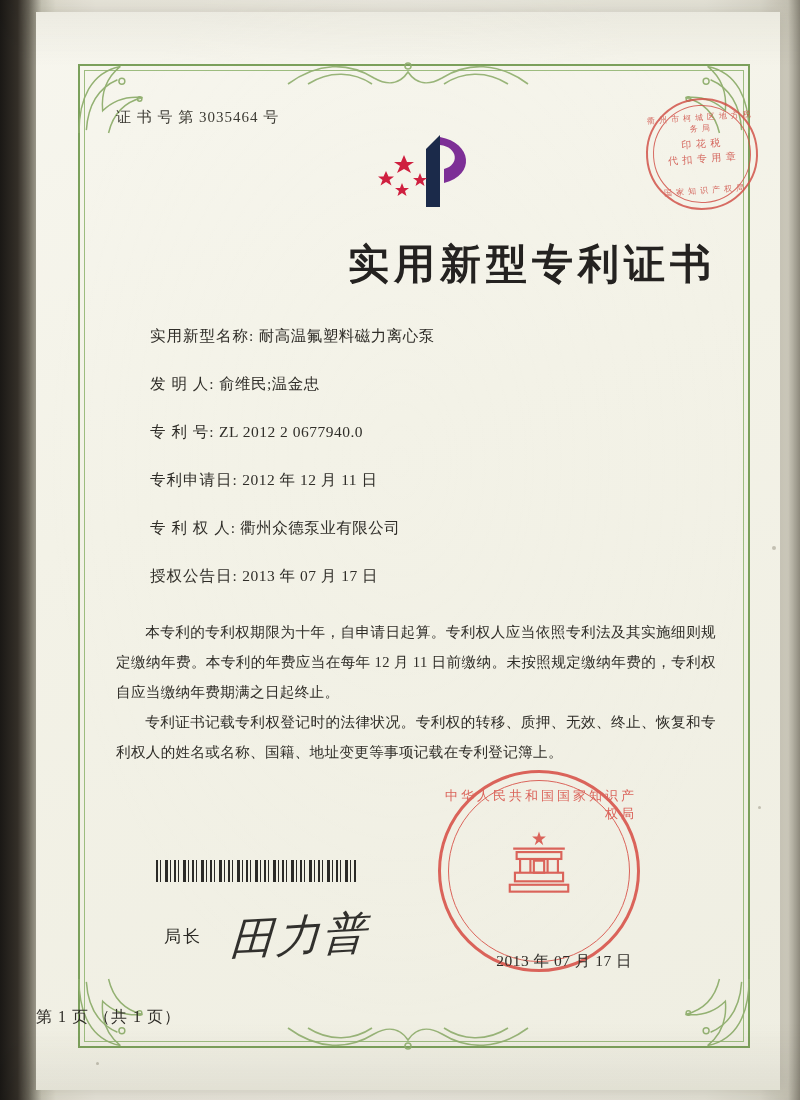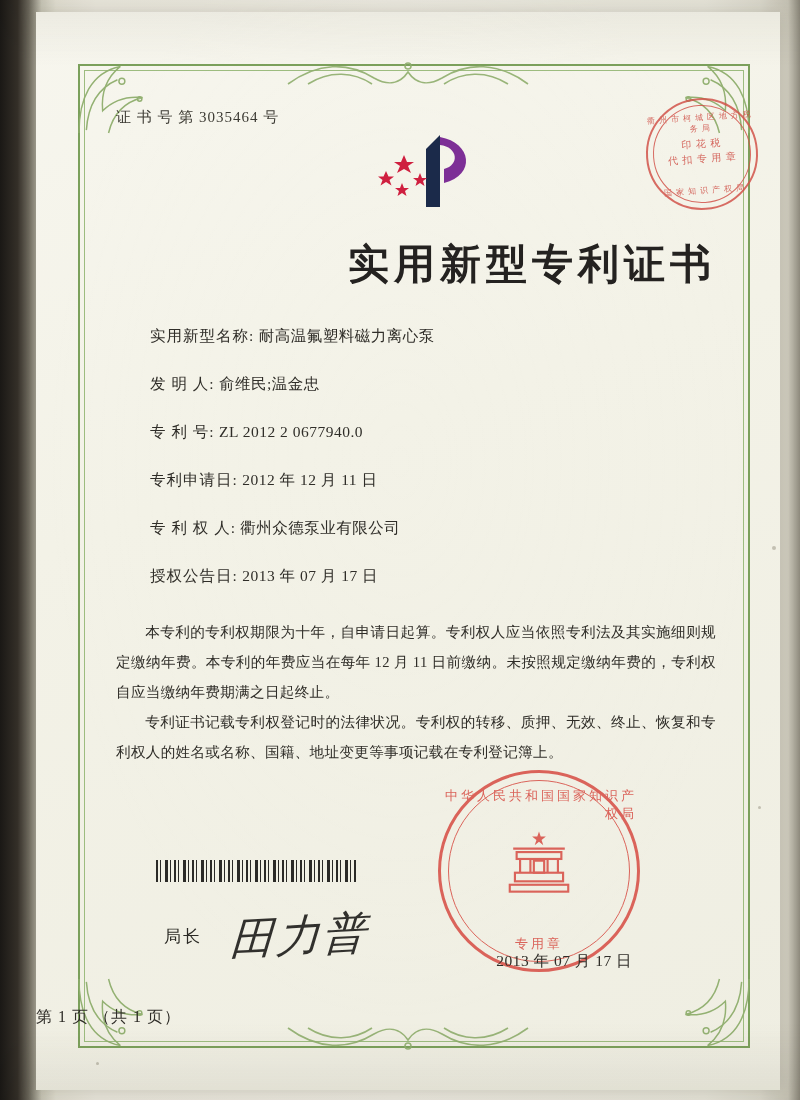--- a/index.html
+++ b/index.html
@@ -409,21 +409,20 @@
     <div class="barcode"></div>
 
     <div class="sign-row">
       <div class="sign-label">局长</div>
       <div class="signature">田力普</div>
     </div>
 
     <div class="red-seal-main">
       <div class="ring2"></div>
       <div class="seal-main-arc">中华人民共和国国家知识产权局</div>
-      <div class="seal-main-arc-b">专用章</div>
       <div class="seal-emblem">
         <svg viewBox="0 0 100 100" width="86" height="86">
           <g fill="none" stroke="#d6453c" stroke-width="2.5">
             <rect x="22" y="52" width="56" height="10"></rect>
             <rect x="16" y="66" width="68" height="8"></rect>
             <path d="M28 52 L28 36 M40 52 L40 36 M60 52 L60 36 M72 52 L72 36"></path>
             <rect x="24" y="28" width="52" height="8"></rect>
             <path d="M20 24 L80 24"></path>
             <rect x="44" y="38" width="12" height="14"></rect>
           </g>

